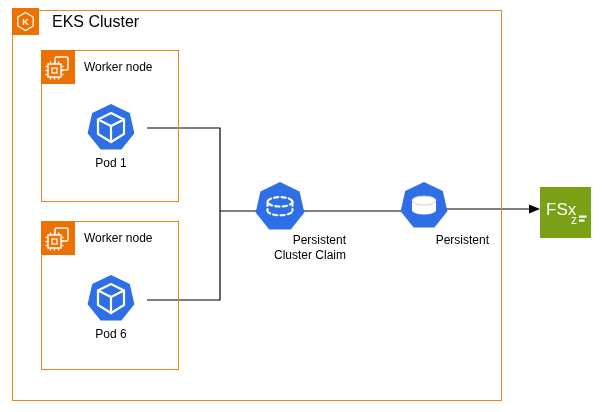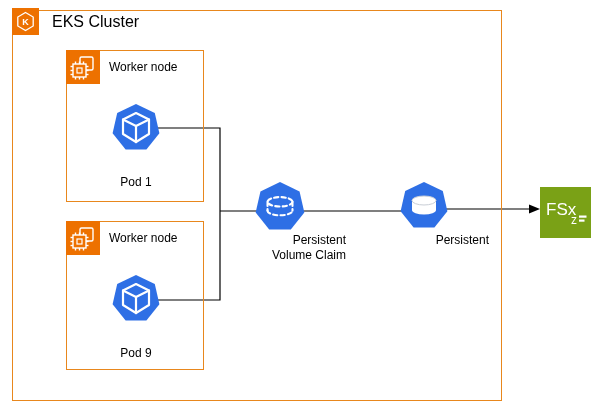--- a/index.html
+++ b/index.html
@@ -4,27 +4,27 @@
 <style>
   html,body{margin:0;padding:0;background:#fff;}
   #canvas{
     position:relative;width:602px;height:412px;background:#fff;overflow:hidden;
     font-family:"Liberation Sans",sans-serif;font-size:12px;color:#000;
   }
   svg.layer{position:absolute;left:0;top:0;}
   .eks-box{position:absolute;left:12px;top:10px;width:488px;height:389px;border:1px solid #E8871D;}
   .eks-icon{position:absolute;left:12px;top:8px;width:27px;height:27px;}
   .eks-label{position:absolute;left:52px;top:13px;font-size:16px;white-space:nowrap;}
-  .worker-box{position:absolute;left:66px;width:136px;border:1px solid #E8871D;}
+  .worker-box{position:absolute;left:41px;width:136px;border:1px solid #E8871D;}
   #worker-box-1{top:50px;height:150px;}
   #worker-box-2{top:221px;height:147px;}
   .wn-icon{position:absolute;left:-1px;top:-1px;width:34px;height:34px;}
   .wn-label{position:absolute;left:42px;top:9px;white-space:nowrap;}
   .pod{position:absolute;left:43px;top:52px;width:52px;text-align:center;}
-  .pod .pod-label{display:block;margin-top:19px;white-space:nowrap;}
+  .pod .pod-label{display:block;margin-top:0;white-space:nowrap;}
   .knode{position:absolute;width:52px;height:52px;}
   #pvc-node{left:254px;top:181px;}
   #pv-node{left:399px;top:181px;}
   .klabel{position:absolute;width:130px;top:233px;text-align:center;line-height:15px;}
   #pvc-label{left:216px;}
   #pv-label{left:359px;}
   .klabel span{display:block;text-align:right;}
   .fsx{position:absolute;left:540px;top:187px;width:38px;height:51px;}
 </style>
 </head>
@@ -113,38 +113,38 @@
     <span class="wn-label">Worker node</span>
     <div class="pod">
       <svg width="50" height="50" viewBox="0 0 50 50">
         <polygon points="25,1 43.8,10 48.4,30.3 35.4,46.6 14.6,46.6 1.6,30.3 6.2,10" fill="#2E6FE5"></polygon>
         <g fill="none" stroke="#fff" stroke-width="2.2" stroke-linejoin="round" stroke-linecap="round">
           <path d="M25,10 L38,16.5 L25,23 L12,16.5 Z"></path>
           <path d="M12,16.5 L12,31 L25,39 L25,23"></path>
           <path d="M38,16.5 L38,31 L25,39"></path>
         </g>
       </svg>
-      <span class="pod-label">Pod 9</span>
+      <span class="pod-label">Pod 6</span>
     </div>
   </div>
 
   <div id="pvc-node" class="knode">
     <svg width="52" height="52" viewBox="0 0 50 50">
       <polygon points="25,1 43.8,10 48.4,30.3 35.4,46.6 14.6,46.6 1.6,30.3 6.2,10" fill="#2E6FE5"></polygon>
       <g fill="none" stroke="#fff" stroke-width="2" stroke-dasharray="4 3" stroke-linecap="round">
         <ellipse cx="25" cy="20" rx="12" ry="4.5"></ellipse>
         <line x1="13" y1="20" x2="13" y2="28.5"></line>
         <line x1="37" y1="20" x2="37" y2="28.5"></line>
         <path d="M13,28.5 A12,4.5 0 0 0 37,28.5"></path>
       </g>
     </svg>
   </div>
   <div id="pvc-label" class="klabel">
     <span>Persistent</span>
-    <span>Volume Claim</span>
+    <span>Cluster Claim</span>
   </div>
 
   <div id="pv-node" class="knode">
     <svg width="50" height="50" viewBox="0 0 50 50">
       <polygon points="25,1 43.8,10 48.4,30.3 35.4,46.6 14.6,46.6 1.6,30.3 6.2,10" fill="#2E6FE5"></polygon>
       <path d="M13,19.5 L13,29 A12,4.5 0 0 0 37,29 L37,19.5 Z" fill="#fff"></path>
       <ellipse cx="25" cy="19.5" rx="12" ry="4.5" fill="#fff" stroke="#c9ced6" stroke-width="1"></ellipse>
     </svg>
   </div>
   <div id="pv-label" class="klabel">

